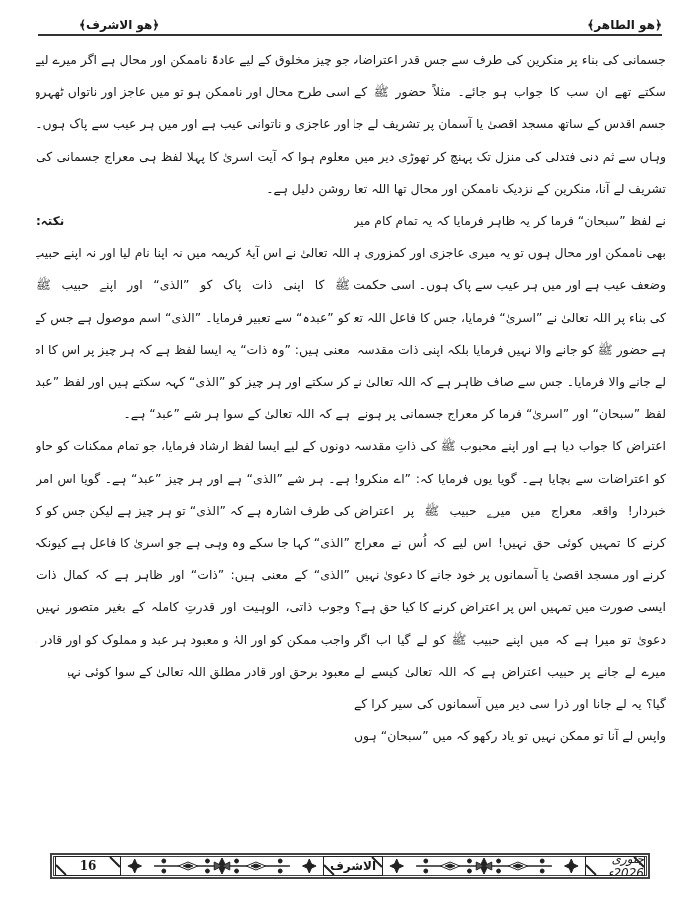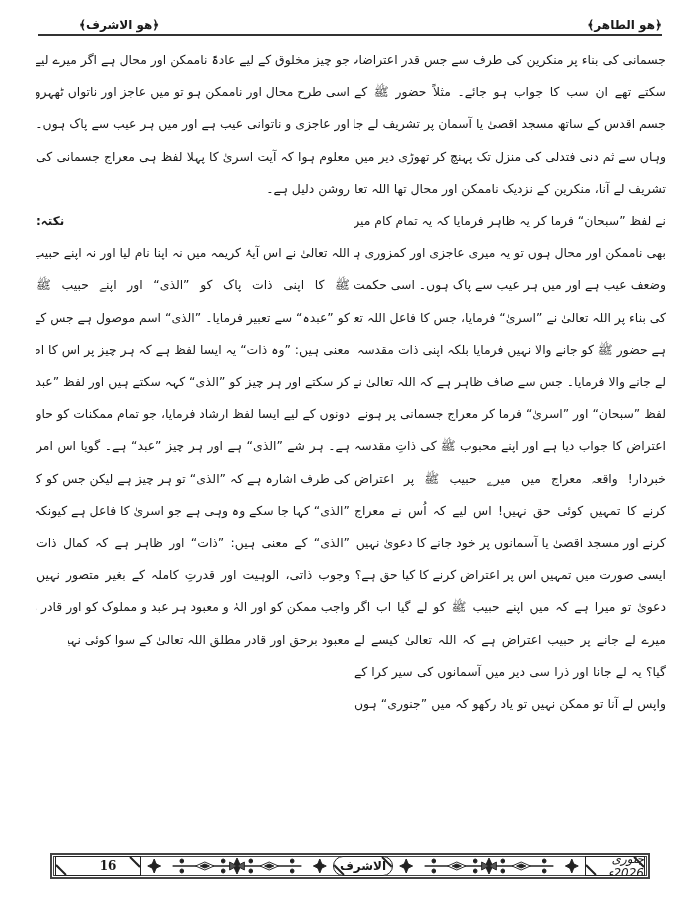--- a/index.html
+++ b/index.html
@@ -31,22 +31,22 @@
   .fbox {
     position: relative; height: 18px; border: 1px solid #222; background: #fff;
     display: flex; align-items: center; justify-content: center; font-weight: bold; font-size: 12px;
     overflow: hidden;
   }
   .fbox::before, .fbox::after {
     content: ""; position: absolute; width: 14px; height: 2px; background: #222;
   }
   .fbox::before { left: -2px; bottom: 4px; transform: rotate(45deg); }
   .fbox::after { right: -2px; top: 4px; transform: rotate(45deg); }
-  .page-box { width: 64px; font-family: "DejaVu Serif", serif; padding-left: 20px; }
-  .mag-box { width: 58px; direction: rtl; border-radius: 10px; }
+  .page-box { width: 64px; font-family: "DejaVu Serif", serif; }
+  .mag-box { width: 58px; direction: rtl; }
   .date-box { width: 58px; direction: rtl; font-size: 12px; font-weight: normal; font-style: italic; }
   .ornament { flex: 1; height: 18px; margin: 0 4px; }
 </style>
 </head>
 <body>
 
 <div class="header">
   <span>﴿هو الطاهر﴾</span>
   <span>﴿هو الاشرف﴾</span>
 </div>
@@ -58,45 +58,47 @@
     <span class="line">وہاں سے ثم دنی فتدلی کی منزل تک پہنچ کر تھوڑی دیر میں واپس</span>
     <span class="line">تشریف لے آنا، منکرین کے نزدیک ناممکن اور محال تھا اللہ تعالیٰ</span>
     <span class="line">نے لفظ ”سبحان“ فرما کر یہ ظاہر فرمایا کہ یہ تمام کام میرے لیے</span>
     <span class="line">بھی ناممکن اور محال ہوں تو یہ میری عاجزی اور کمزوری ہوگی اور عجز</span>
     <span class="line">وضعف عیب ہے اور میں ہر عیب سے پاک ہوں۔ اسی حکمت</span>
     <span class="line">کی بناء پر اللہ تعالیٰ نے ”اسریٰ“ فرمایا، جس کا فاعل اللہ تعالیٰ</span>
     <span class="line">ہے حضور ﷺ کو جانے والا نہیں فرمایا بلکہ اپنی ذات مقدسہ کو</span>
     <span class="line">لے جانے والا فرمایا۔ جس سے صاف ظاہر ہے کہ اللہ تعالیٰ نے</span>
     <span class="line">لفظ ”سبحان“ اور ”اسریٰ“ فرما کر معراج جسمانی پر ہونے والے</span>
     <span class="line">اعتراض کا جواب دیا ہے اور اپنے محبوب ﷺ کی ذاتِ مقدسہ</span>
+    <span class="line">کو اعتراضات سے بچایا ہے۔ گویا یوں فرمایا کہ: ”اے منکرو!</span>
     <span class="line">خبردار! واقعہ معراج میں میرے حبیب ﷺ پر اعتراض</span>
     <span class="line">کرنے کا تمہیں کوئی حق نہیں! اس لیے کہ اُس نے معراج</span>
     <span class="line">کرنے اور مسجد اقصیٰ یا آسمانوں پر خود جانے کا دعویٰ نہیں کیا</span>
     <span class="line">ایسی صورت میں تمہیں اس پر اعتراض کرنے کا کیا حق ہے؟ یہ</span>
     <span class="line">دعویٰ تو میرا ہے کہ میں اپنے حبیب ﷺ کو لے گیا اب اگر</span>
     <span class="line">میرے لے جانے پر حبیب اعتراض ہے کہ اللہ تعالیٰ کیسے لے</span>
     <span class="line">گیا؟ یہ لے جانا اور ذرا سی دیر میں آسمانوں کی سیر کرا کے</span>
-    <span class="line">واپس لے آنا تو ممکن نہیں تو یاد رکھو کہ میں ”جنوری“ ہوں</span>
+    <span class="line">واپس لے آنا تو ممکن نہیں تو یاد رکھو کہ میں ”سبحان“ ہوں</span>
   </div>
 
 <div class="col col-left">
   <div id="p1">
       <span class="line">جو چیز مخلوق کے لیے عادۃً ناممکن اور محال ہے اگر میرے لیے بھی</span>
       <span class="line">اسی طرح محال اور ناممکن ہو تو میں عاجز اور ناتواں ٹھہروں گا</span>
       <span class="line">اور عاجزی و ناتوانی عیب ہے اور میں ہر عیب سے پاک ہوں۔</span>
       <span class="line">معلوم ہوا کہ آیت اسریٰ کا پہلا لفظ ہی معراج جسمانی کی</span>
       <span class="line short">روشن دلیل ہے۔</span>
     </div>
   <span class="heading">نکتہ:</span>
   <div id="p2">
       <span class="line">اللہ تعالیٰ نے اس آیۂ کریمہ میں نہ اپنا نام لیا اور نہ اپنے حبیب</span>
       <span class="line">ﷺ کا اپنی ذات پاک کو ”الذی“ اور اپنے حبیب ﷺ</span>
       <span class="line">کو ”عبدہ“ سے تعبیر فرمایا۔ ”الذی“ اسم موصول ہے جس کے</span>
       <span class="line">معنی ہیں: ”وہ ذات“ یہ ایسا لفظ ہے کہ ہر چیز پر اس کا اطلاق</span>
       <span class="line">کر سکتے اور ہر چیز کو ”الذی“ کہہ سکتے ہیں اور لفظ ”عبد“ بھی ایسا</span>
+      <span class="line short">ہے کہ اللہ تعالیٰ کے سوا ہر شے ”عبد“ ہے۔</span>
     </div>
   <div id="p3">
       <span class="line">دونوں کے لیے ایسا لفظ ارشاد فرمایا، جو تمام ممکنات کو حاوی</span>
       <span class="line">ہے۔ ہر شے ”الذی“ ہے اور ہر چیز ”عبد“ ہے۔ گویا اس امر</span>
       <span class="line">کی طرف اشارہ ہے کہ ”الذی“ تو ہر چیز ہے لیکن جس کو کامل</span>
       <span class="line">”الذی“ کہا جا سکے وہ وہی ہے جو اسریٰ کا فاعل ہے کیونکہ</span>
       <span class="line">”الذی“ کے معنی ہیں: ”ذات“ اور ظاہر ہے کہ کمال ذات</span>
       <span class="line">وجوب ذاتی، الوہیت اور قدرتِ کاملہ کے بغیر متصور نہیں</span>
       <span class="line">واجب ممکن کو اور الہٰ و معبود ہر عبد و مملوک کو اور قادر مطلق ہر</span>
       <span class="line short">معبود برحق اور قادر مطلق اللہ تعالیٰ کے سوا کوئی نہیں۔ لہٰذا کامل</span>

